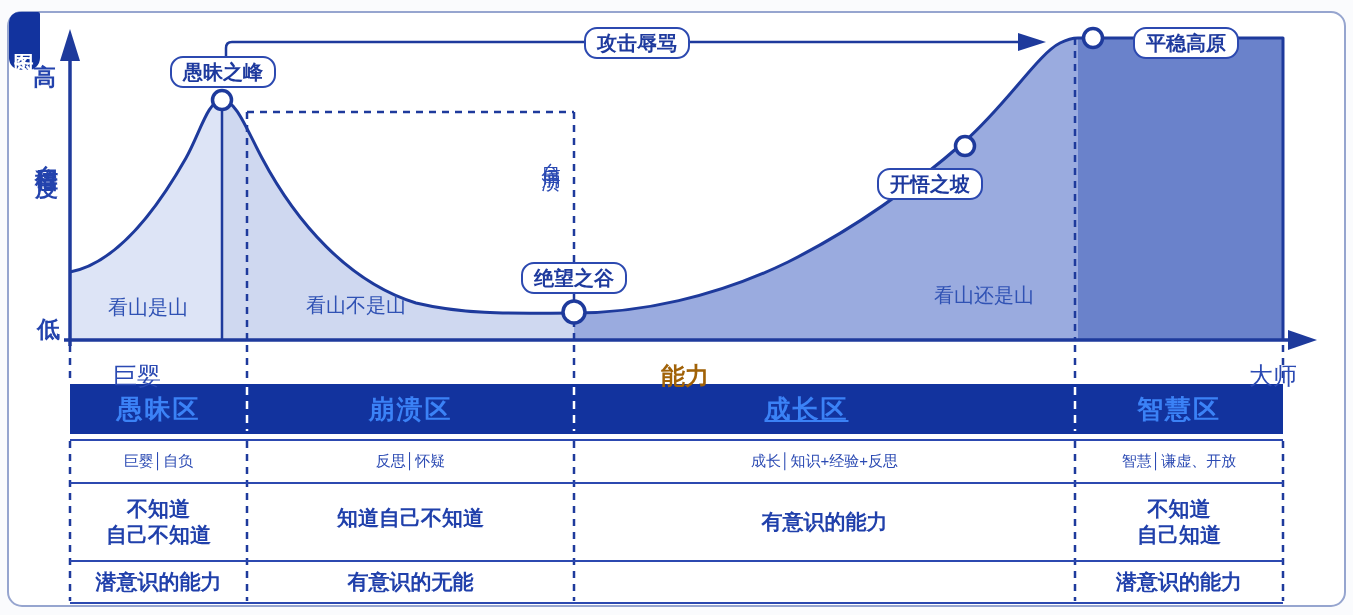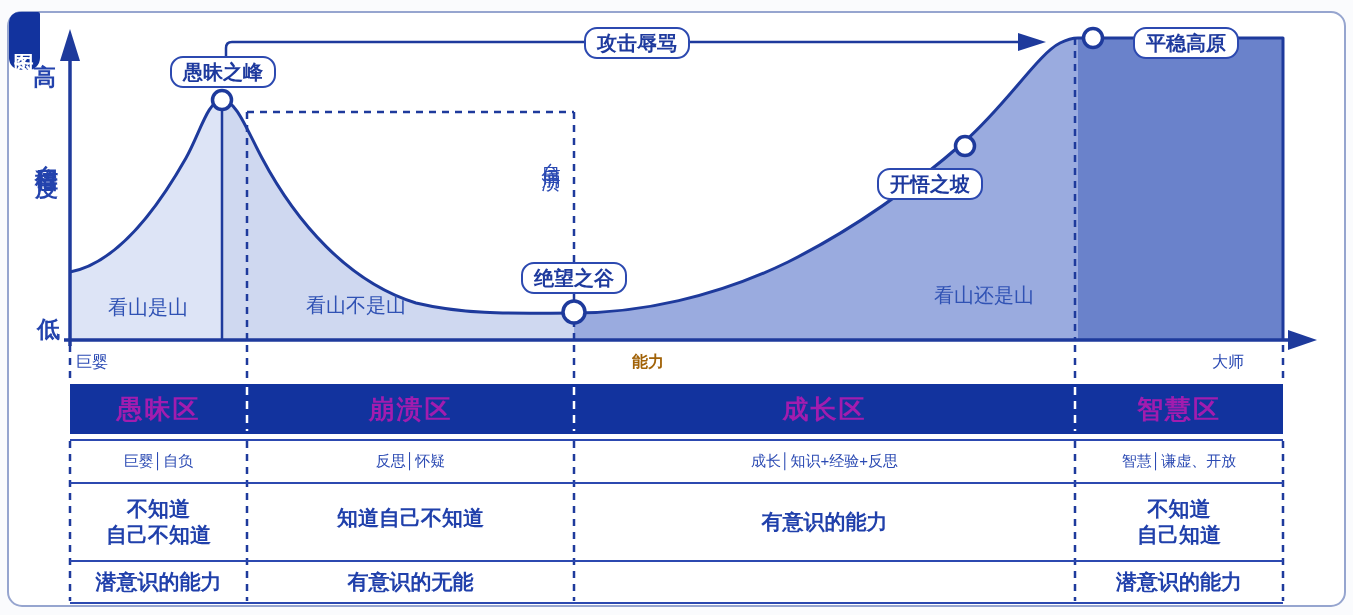--- a/index.html
+++ b/index.html
@@ -12,26 +12,26 @@
   .abs{position:absolute;}
   .tag{
     position:absolute;transform:translateX(-50%);
     background:#ffffff;border:2.5px solid #2c49b0;border-radius:13px;
     color:#1e3a9e;font-weight:bold;font-size:20px;line-height:1;
     padding:4px 11px;white-space:nowrap;z-index:4;
   }
   .vtext{writing-mode:vertical-rl;text-orientation:upright;letter-spacing:3px;}
   .axis-hl{color:#2343ad;font-weight:bold;font-size:23px;z-index:3;}
   .stagetxt{color:#3052b4;font-size:20px;transform:translateX(-50%);white-space:nowrap;z-index:3;}
-  .bandtxt{color:#2b4ab3;font-size:16px;top:352px;z-index:3;white-space:nowrap;}
+  .bandtxt{color:#2b4ab3;font-size:24px;top:360px;z-index:3;white-space:nowrap;margin-left:37px;}
   .cell{
     display:flex;align-items:center;justify-content:center;text-align:center;
     white-space:pre-line;z-index:3;line-height:1.25;
   }
-  .zone-h{color:#a21caf;font-weight:bold;font-size:26px;letter-spacing:2px;}
+  .zone-h{color:#3b82f6;font-weight:bold;font-size:26px;letter-spacing:2px;}
   .r2{color:#2b4ab3;font-size:15px;}
   .r34{color:#2040ab;font-weight:bold;font-size:21px;}
   .badge{
     position:absolute;left:9px;top:12px;width:31px;height:58px;
     background:#12339e;border-radius:10px 2px 12px 12px;
     color:#fff;font-weight:bold;font-size:20px;
     display:flex;align-items:center;justify-content:center;z-index:5;
   }
 </style>
 </head>
@@ -108,21 +108,21 @@
   <div class="abs stagetxt" style="left:148px;top:294px;">看山是山</div>
   <div class="abs stagetxt" style="left:356px;top:292px;">看山不是山</div>
   <div class="abs stagetxt" style="left:984px;top:282px;">看山还是山</div>
 
   <div class="abs bandtxt" style="left:76px;">巨婴</div>
   <div class="abs bandtxt" style="left:648px;transform:translateX(-50%);font-weight:bold;color:#a16207;">能力</div>
   <div class="abs bandtxt" style="left:1212px;">大师</div>
 
   <div class="abs cell zone-h" style="left:70px;top:384px;width:177px;height:50px;">愚昧区</div>
   <div class="abs cell zone-h" style="left:247px;top:384px;width:327px;height:50px;">崩溃区</div>
-  <div class="abs cell zone-h" style="left:574px;top:384px;width:501px;height:50px;">成长区</div>
+  <div class="abs cell zone-h" style="left:556px;top:384px;width:501px;height:50px;text-decoration:underline;">成长区</div>
   <div class="abs cell zone-h" style="left:1075px;top:384px;width:208px;height:50px;">智慧区</div>
 
   <div class="abs cell r2" style="left:70px;top:440px;width:177px;height:43px;">巨婴│自负</div>
   <div class="abs cell r2" style="left:247px;top:440px;width:327px;height:43px;">反思│怀疑</div>
   <div class="abs cell r2" style="left:574px;top:440px;width:501px;height:43px;">成长│知识+经验+反思</div>
   <div class="abs cell r2" style="left:1075px;top:440px;width:208px;height:43px;">智慧│谦虚、开放</div>
 
   <div class="abs cell r34" style="left:70px;top:483px;width:177px;height:78px;">不知道
 自己不知道</div>
   <div class="abs cell r34" style="left:247px;top:479px;width:327px;height:78px;">知道自己不知道</div>

